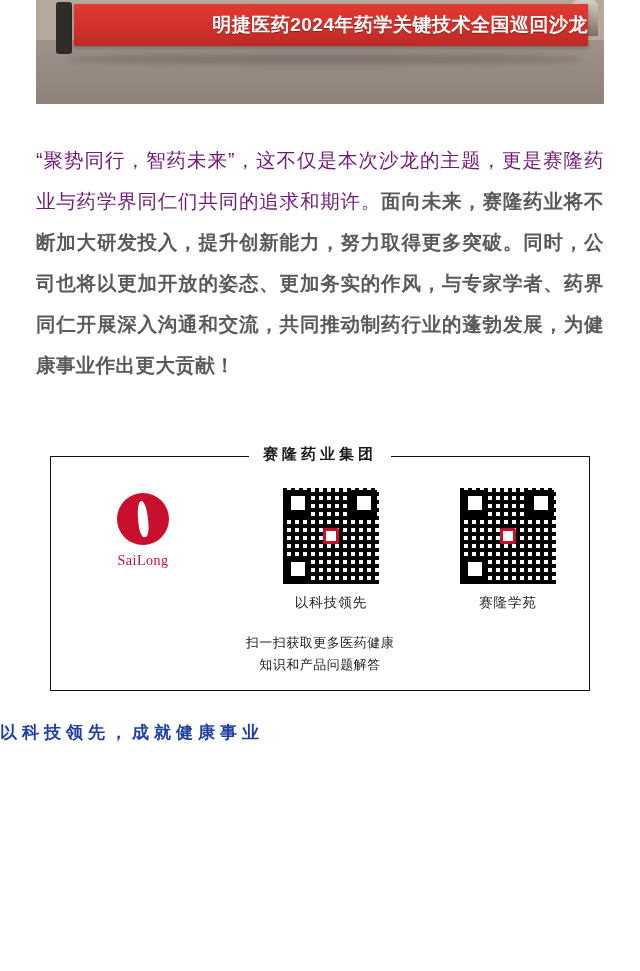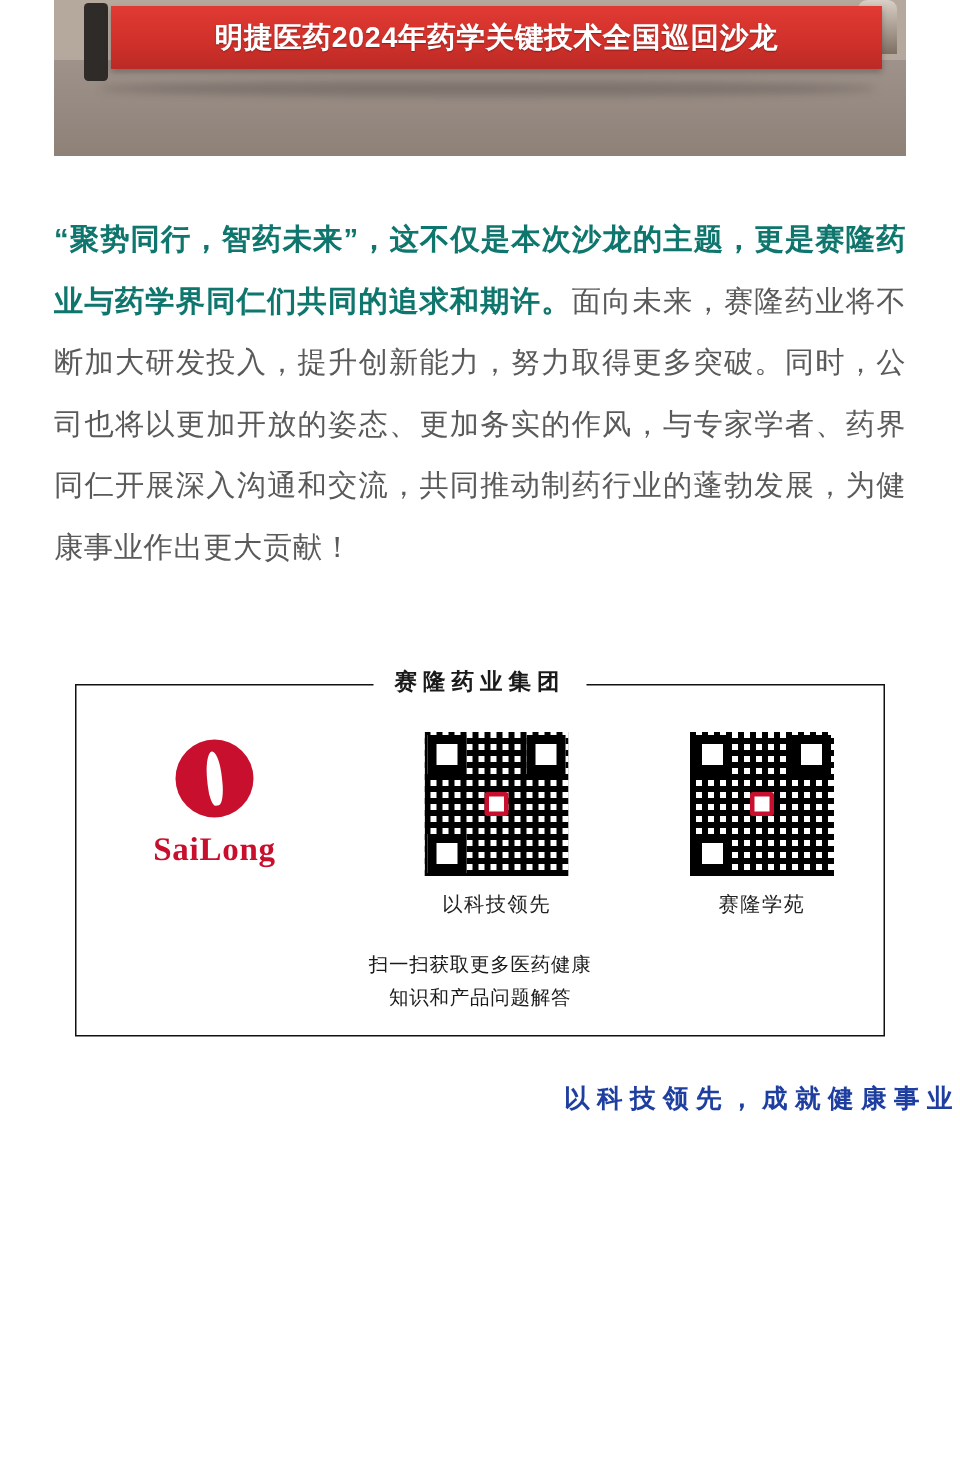--- a/index.html
+++ b/index.html
@@ -47,21 +47,21 @@
     right: 16px;
     top: 4px;
     height: 42px;
     background: linear-gradient(180deg,#e03a33 0%, #d0302a 60%, #bb2a25 100%);
     box-shadow: 0 2px 4px rgba(0,0,0,0.25);
   }
   .banner-red-text {
     position: absolute;
     left: 0; right: 0; top: 50%;
     transform: translateY(-50%);
-    text-align: center;
+    text-align: right;
     color: #ffffff;
     font-size: 19px;
     font-weight: bold;
     letter-spacing: 0.5px;
     white-space: nowrap;
     font-family: "Liberation Sans", sans-serif;
     text-shadow: 0 1px 1px rgba(0,0,0,0.35);
   }
   .banner-person {
     position: absolute;
@@ -94,26 +94,26 @@
 
   
   .article {
     margin: 36px 36px 0 36px;
     font-size: 19.5px;
     line-height: 41px;
     letter-spacing: 0.4px;
     text-align: justify;
   }
   .article .strong {
-    font-weight: bold;
-    color: #0f766e;
+    font-weight: normal;
+    color: #701a75;
   }
   .article .normal {
     color: #5a5a5a;
-    font-weight: normal;
+    font-weight: bold;
   }
 
   
   .card {
     position: relative;
     margin: 70px auto 0 auto;
     width: 540px;
     height: 235px;
     border: 1px solid #111111;
     box-sizing: border-box;
@@ -157,22 +157,22 @@
     left: 50%;
     top: 8px;
     width: 10px;
     height: 36px;
     margin-left: -5px;
     background: #ffffff;
     border-radius: 50% 50% 40% 40%;
     transform: rotate(-12deg) skewX(-6deg);
   }
   .logo-text {
-    font-size: 22px;
-    font-weight: bold;
+    font-size: 14px;
+    font-weight: normal;
     color: #c8102e;
     font-family: "Liberation Serif", serif;
     letter-spacing: 0.5px;
   }
 
   .qr-block {
     width: 110px;
     text-align: center;
   }
   .qr-img {
@@ -231,21 +231,21 @@
     text-align: center;
     font-size: 13px;
     color: #1a1a1a;
     line-height: 22px;
     letter-spacing: 0.5px;
   }
 
   
   .slogan {
     margin-top: 30px;
-    text-align: right;
+    text-align: left;
     font-size: 17px;
     font-weight: bold;
     color: #1f3fa0;
     letter-spacing: 5px;
     font-family: "Liberation Serif", serif;
   }
 </style>
 </head>
 <body>
 

